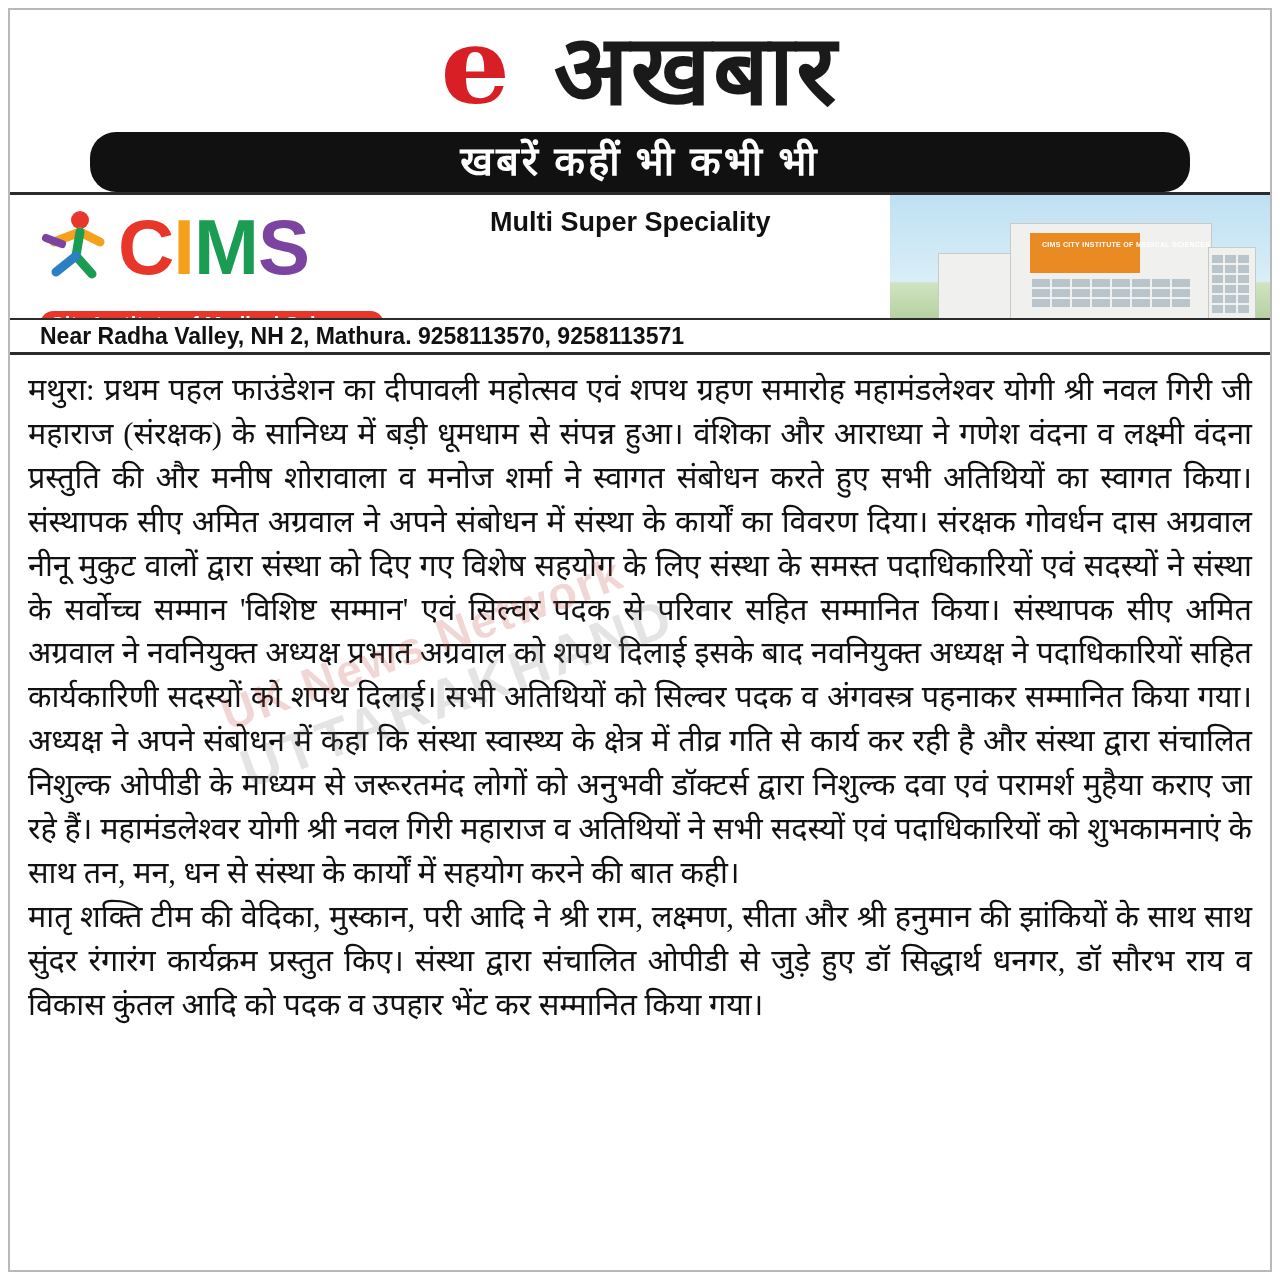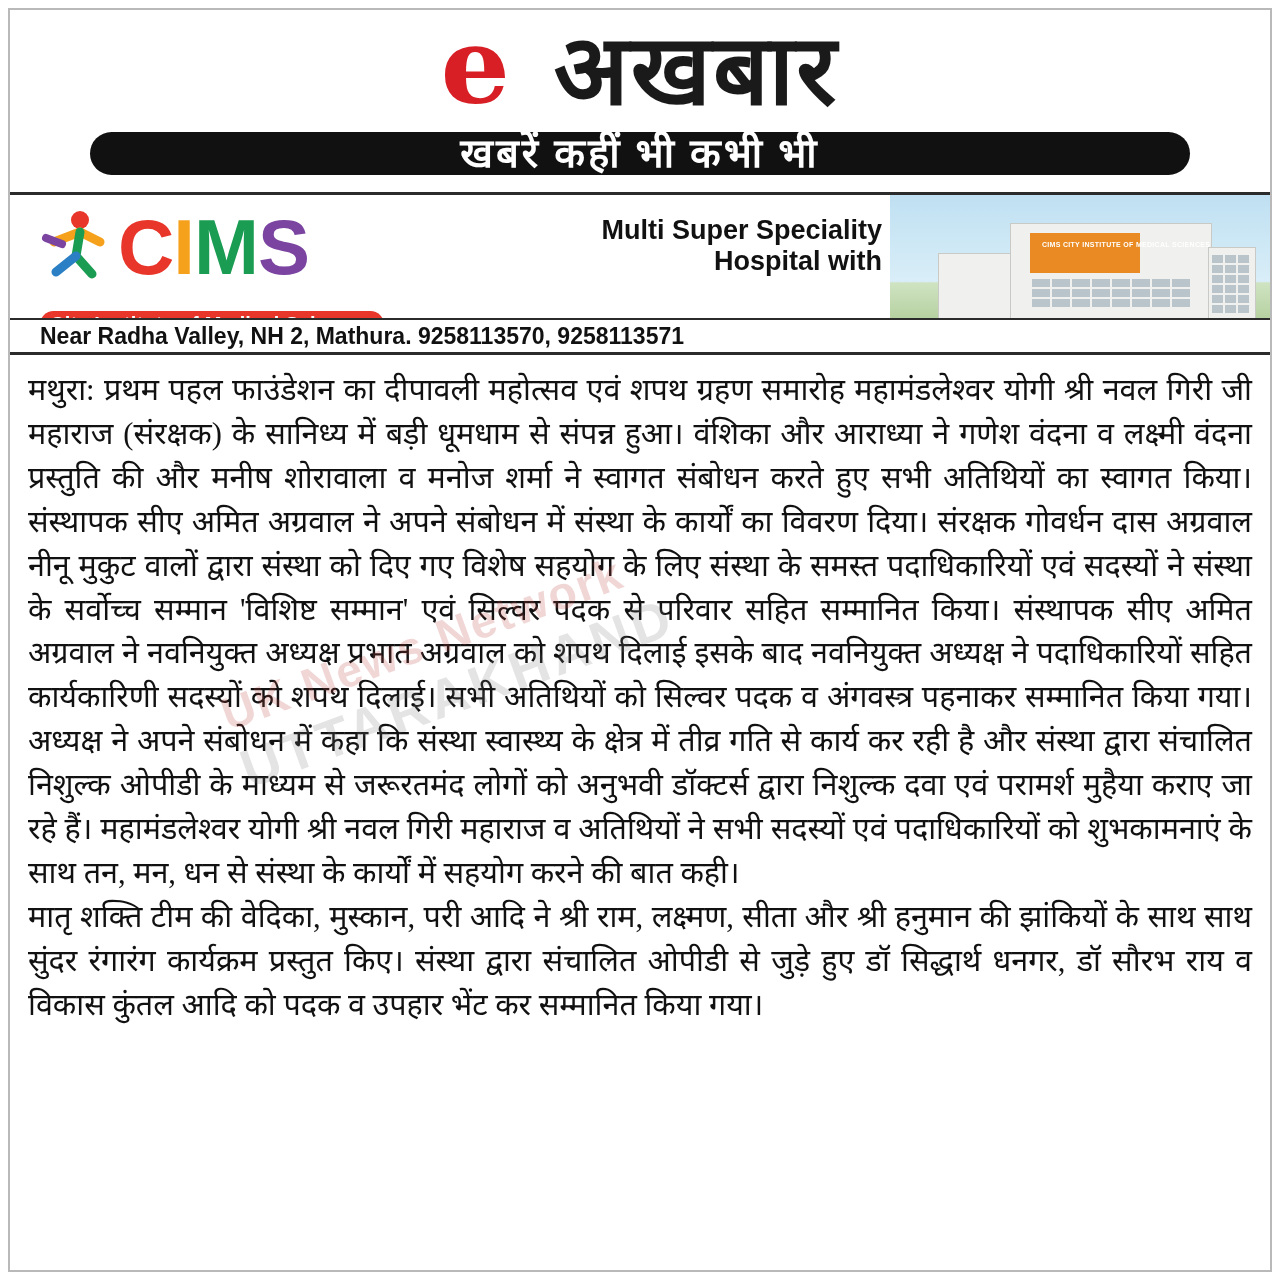--- a/index.html
+++ b/index.html
@@ -58,21 +58,21 @@
     font-family: "Liberation Serif", serif;
     font-size: 98px;
     font-weight: bold;
     line-height: 1;
     letter-spacing: 2px;
     margin-left: 44px;
   }
   .tagline-bar {
     margin: 0 auto;
     width: 1100px;
-    height: 43px;
+    height: 60px;
     background: #111111;
     border-radius: 26px;
     display: flex;
     align-items: center;
     justify-content: center;
   }
   .tagline-text {
     color: #ffffff;
     font-family: "Liberation Serif", serif;
     font-size: 40px;
@@ -125,23 +125,23 @@
     color: #ffffff;
     font-weight: bold;
     font-size: 20px;
     padding: 2px 10px;
     border-radius: 14px;
     display: inline-block;
     letter-spacing: 0.2px;
   }
   .ad-mid {
     flex: 1;
-    padding-top: 20px;
+    padding-top: 12px;
     padding-right: 8px;
-    text-align: right;
+    text-align: left;
   }
   .ad-mid-line1,
   .ad-mid-line2 {
     font-weight: bold;
     font-size: 27px;
     color: #111111;
     line-height: 1.15;
   }
   .ad-mid-line3 {
     margin-top: 4px;
@@ -287,21 +287,20 @@
             <span>I</span>
             <span>M</span>
             <span>S</span>
           </span>
         </div>
         <div class="cims-sub">City Institute of Medical Sciences</div>
       </div>
 
       <div class="ad-mid">
         <div class="ad-mid-line1">Multi Super Speciality</div>
-        <div class="ad-mid-line2">Hospital with</div>
       </div>
 
       <div class="ad-right">
         <div class="bld bld-left"></div>
         <div class="bld bld-main"></div>
         <div class="bld bld-right"></div>
         <div class="bld-orange"></div>
         <div class="bld-sign">CIMS
 CITY INSTITUTE OF
 MEDICAL SCIENCES</div>

